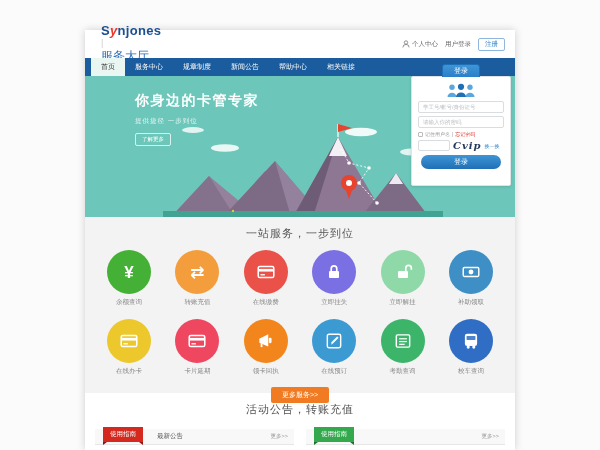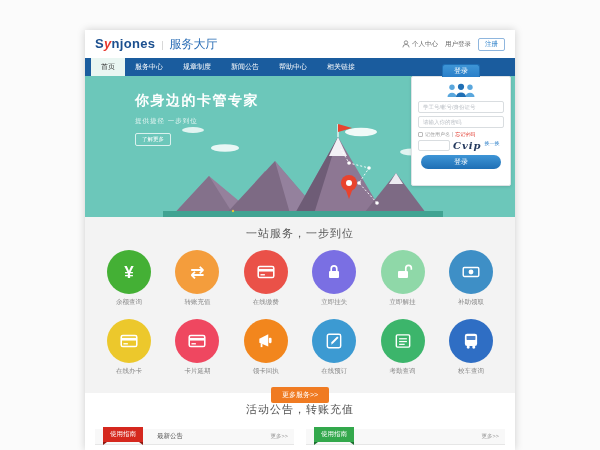--- a/index.html
+++ b/index.html
@@ -2,21 +2,21 @@
 <html><head>
 <meta charset="utf-8">
 <style>
   * { margin:0; padding:0; box-sizing:border-box; }
   body { width:600px; height:450px; background:#fbfbfb; font-family:"Liberation Sans","DejaVu Sans",sans-serif; position:relative; overflow:hidden; }
   .canvas { position:absolute; inset:0; }
   .site { position:absolute; left:85px; top:30px; width:430px; height:420px; background:#fff; box-shadow:0 0 8px rgba(0,0,0,.18); }
 
   
   .hdr { height:28px; display:flex; align-items:center; padding:0 10px; background:#fff; }
-  .logo { display:flex; align-items:baseline; }
+  .logo { display:flex; align-items:baseline;flex-direction:column; }
   .logo-main { font-size:13px; font-weight:bold; color:#1b4f8f; letter-spacing:.3px; }
   .logo-accent { color:#e8382f; font-style:italic; }
   .logo-div { color:#ccc; font-size:9px; margin:0 6px; }
   .logo-tag { font-size:12px; color:#2a6db5; }
   .hdr-right { margin-left:auto; display:flex; align-items:center; gap:7px; }
   .hdr-link { font-size:6.5px; color:#666; text-decoration:none; display:flex; align-items:center; gap:2px; }
   .hdr-btn { font-size:6.5px; color:#2a7fc9; border:1px solid #8fb6de; border-radius:2px; padding:1px 6px; background:#fff; cursor:pointer; }
 
   
   .nav { height:18px; background:#1a5c9e; display:flex; align-items:stretch; padding-left:6px; position:relative; }
@@ -34,21 +34,21 @@
   
   .login { position:absolute; right:4px; top:46px; width:100px; height:110px; background:#fff; border:1px solid #dfe3e6; border-radius:2px; z-index:5; box-shadow:0 1px 3px rgba(0,0,0,.12); }
   .login-tab { position:absolute; top:-13px; left:50%; transform:translateX(-50%); width:38px; height:13px; background:linear-gradient(#3e95d6,#2a7fc9); color:#fff; font-size:7px; display:flex; align-items:center; justify-content:center; border-radius:3px 3px 0 0; border:1px solid #1f6fb5; border-bottom:none; }
   .login-body { padding:5px 7px 0; display:flex; flex-direction:column; align-items:center; }
   .users-ico { margin:1px 0 3px; }
   .login input.fld { width:86px; height:12px; border:1px solid #d9dde0; border-radius:2px; font-size:5.5px; padding:0 4px; color:#333; margin-bottom:3px; }
   .login input.fld::placeholder { color:#b9bec4; font-size:5.5px; }
   .login-opts { width:86px; display:flex; align-items:center; gap:2px; font-size:5px; color:#999; margin-bottom:3px; }
   .cbx { width:5px; height:5px; border:1px solid #bbb; border-radius:1px; display:inline-block; }
   .forgot { color:#e23c30; text-decoration:none; }
-  .cap-row { width:86px; display:flex; gap:3px; margin-bottom:4px; }
+  .cap-row { width:86px; display:flex; align-items:center; gap:3px; margin-bottom:4px; }
   .cap-in { width:32px; height:11px; border:1px solid #d9dde0; border-radius:2px; font-size:5.5px; padding:0 3px; }
   .cap-img { font-family:"DejaVu Serif",serif; font-style:italic; font-weight:bold; font-size:10px; color:#253a5e; letter-spacing:1px; }
   .cap-change { font-size:5px; color:#2a7fc9; text-decoration:none; white-space:nowrap; }
   .login-submit { width:80px; height:14px; border:none; border-radius:7px; background:linear-gradient(#3e95d6,#1f6fb5); color:#fff; font-size:7px; cursor:pointer; }
 
   
   .services { height:176px; background:#f3f3f3; text-align:center; }
   .sec-title { font-size:11px; color:#555; letter-spacing:1px; padding-top:9px; }
   .svc-row { display:flex; justify-content:space-between; padding:0 18px; margin-top:9px; }
   .svc { width:52px; display:flex; flex-direction:column; align-items:center; cursor:pointer; }

